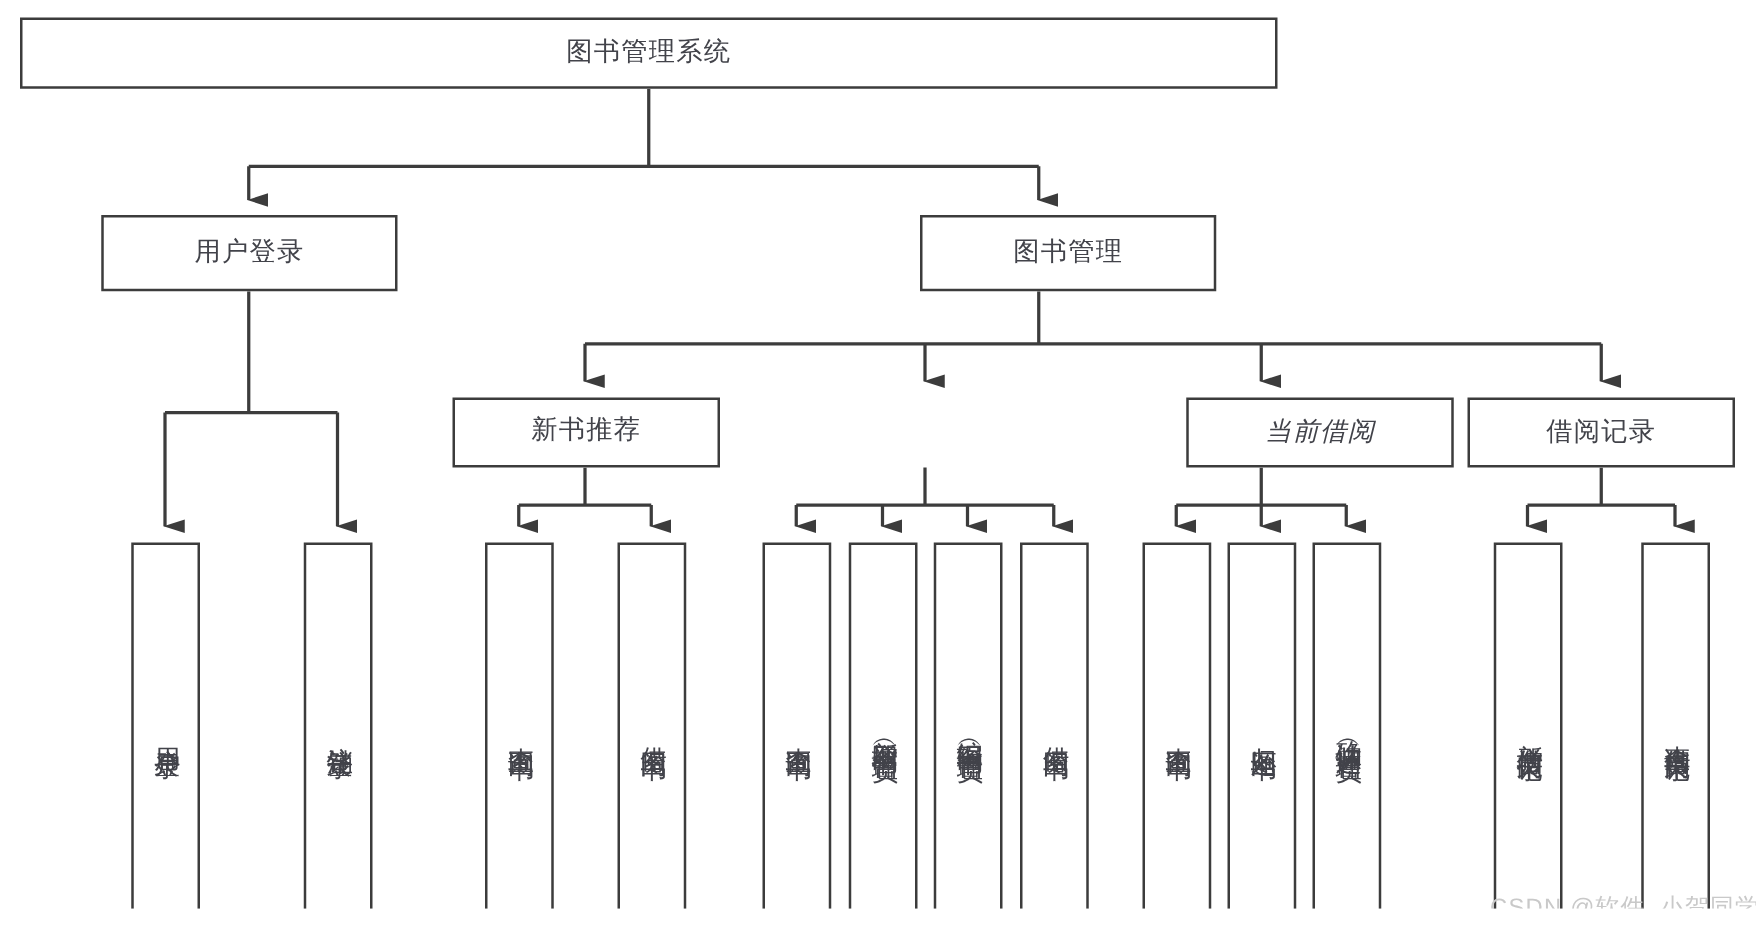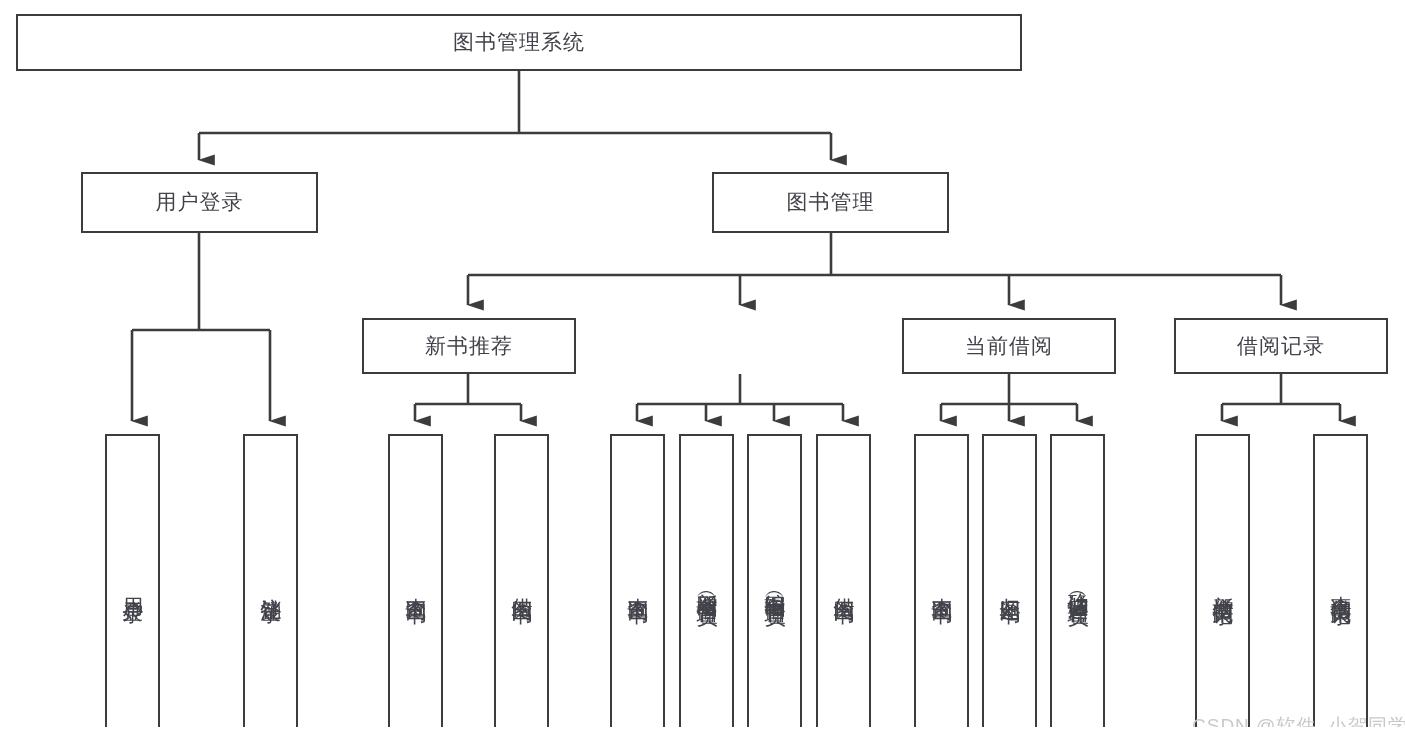--- a/index.html
+++ b/index.html
@@ -127,30 +127,30 @@
   </svg>
 
   <div class="node horizontal" style="left:16px; top:14px; width:1006px; height:57px;">
     <span class="label">图书管理系统</span>
   </div>
 
   <div class="node horizontal" style="left:81px; top:172px; width:237px; height:61px;">
     <span class="label">用户登录</span>
   </div>
 
-  <div class="node horizontal" style="left:712px; top:172px; width:237px; height:61px;justify-content:center;">
+  <div class="node horizontal" style="left:736px; top:172px; width:237px; height:61px;justify-content:center;">
     <span class="label">图书管理</span>
   </div>
 
-  <div class="node horizontal" style="left:362px; top:318px; width:214px; height:56px;">
+  <div class="node horizontal" style="left:362px; top:318px; width:214px; height:56px;font-family:Liberation Mono, monospace;">
     <span class="label">新书推荐</span>
   </div>
 
 
-  <div class="node horizontal" style="left:902px; top:318px; width:214px; height:56px;">
+  <div class="node horizontal" style="left:949px; top:318px; width:214px; height:56px;font-style:italic;">
     <span class="label">当前借阅</span>
   </div>
 
   <div class="node horizontal" style="left:1174px; top:318px; width:214px; height:56px;text-align:right;">
     <span class="label">借阅记录</span>
   </div>
 
   <div class="node vertical" style="left:105px; top:434px; width:55px; height:301px;">
     <span class="label">用户登录</span>
   </div>

